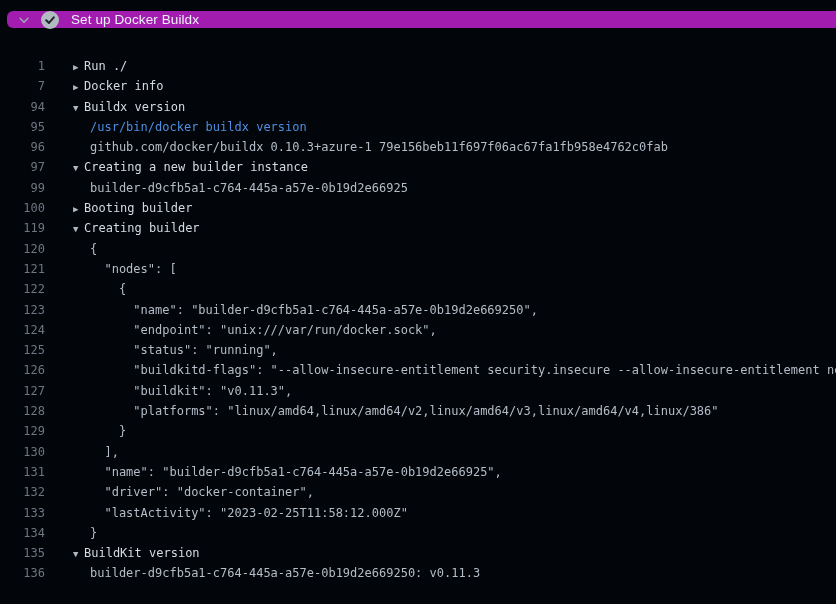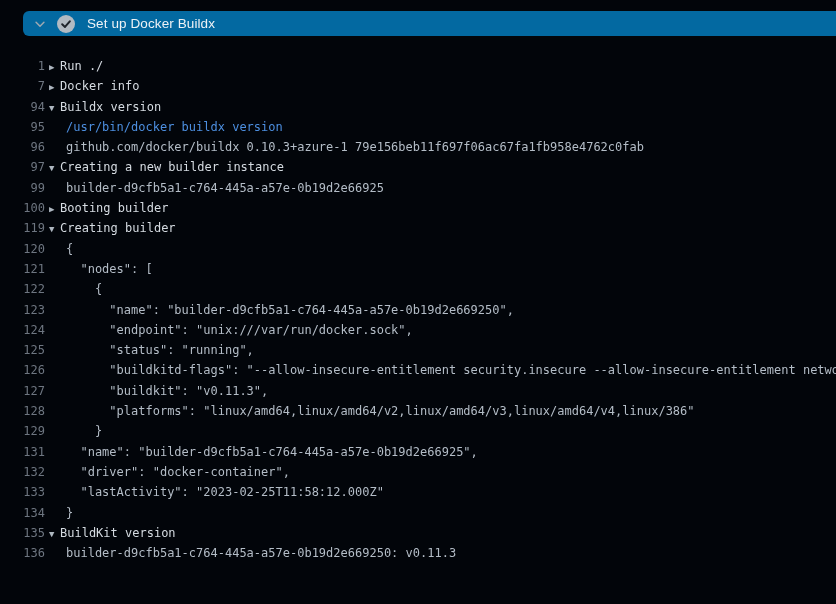--- a/index.html
+++ b/index.html
@@ -8,27 +8,26 @@
     background: #02050a;
     overflow: hidden;
     font-family: "Liberation Sans", sans-serif;
   }
   .page { width: 836px; height: 604px; position: relative; }
 
   
   .step-header {
     position: absolute;
     left: 7px; right: 0px; top: 11px;
-    height: 25px;
-    background: #0369a1;
+    height: 17px;
+    background: #a21caf;
     border-radius: 6px 0 0 6px;
     display: flex;
     align-items: center;
     cursor: pointer;
-    margin-left: 16px;
   }
   .chevron-box {
     width: 30px; height: 29px;
     display: flex; align-items: center; justify-content: center;
     margin-left: 2px;
   }
   .check-box {
     width: 18px; height: 18px;
     margin-left: 2px;
     display: flex; align-items: center; justify-content: center;
@@ -56,21 +55,21 @@
     white-space: pre;
   }
   .line-num {
     width: 45px;
     flex: 0 0 45px;
     text-align: right;
     color: #6e7681;
     cursor: pointer;
     user-select: none;
   }
-  .row-content { flex: 1; overflow: hidden; white-space: pre; }
+  .row-content { flex: 1; overflow: hidden; white-space: pre; margin-left: 24px; }
   .row-group .row-content { padding-left: 4px; color: #d5dbe1; cursor: pointer; }
   .row-out .row-content { padding-left: 21px; color: #b4bdc7; }
   .row-cmd .row-content { padding-left: 21px; color: #4d8fe0; }
   .arrow {
     display: inline-block;
     width: 11px;
     font-size: 9px;
     color: #aeb7c0;
     vertical-align: baseline;
   }
@@ -108,20 +107,21 @@
       <div class="log-row row-out"><span class="line-num">120</span><span class="row-content"><span>{</span></span></div>
       <div class="log-row row-out"><span class="line-num">121</span><span class="row-content"><span>  "nodes": [</span></span></div>
       <div class="log-row row-out"><span class="line-num">122</span><span class="row-content"><span>    {</span></span></div>
       <div class="log-row row-out"><span class="line-num">123</span><span class="row-content"><span>      "name": "builder-d9cfb5a1-c764-445a-a57e-0b19d2e669250",</span></span></div>
       <div class="log-row row-out"><span class="line-num">124</span><span class="row-content"><span>      "endpoint": "unix:///var/run/docker.sock",</span></span></div>
       <div class="log-row row-out"><span class="line-num">125</span><span class="row-content"><span>      "status": "running",</span></span></div>
       <div class="log-row row-out"><span class="line-num">126</span><span class="row-content"><span>      "buildkitd-flags": "--allow-insecure-entitlement security.insecure --allow-insecure-entitlement network.host",</span></span></div>
       <div class="log-row row-out"><span class="line-num">127</span><span class="row-content"><span>      "buildkit": "v0.11.3",</span></span></div>
       <div class="log-row row-out"><span class="line-num">128</span><span class="row-content"><span>      "platforms": "linux/amd64,linux/amd64/v2,linux/amd64/v3,linux/amd64/v4,linux/386"</span></span></div>
       <div class="log-row row-out"><span class="line-num">129</span><span class="row-content"><span>    }</span></span></div>
+      <div class="log-row row-out"><span class="line-num">130</span><span class="row-content"><span>  ],</span></span></div>
       <div class="log-row row-out"><span class="line-num">131</span><span class="row-content"><span>  "name": "builder-d9cfb5a1-c764-445a-a57e-0b19d2e66925",</span></span></div>
       <div class="log-row row-out"><span class="line-num">132</span><span class="row-content"><span>  "driver": "docker-container",</span></span></div>
       <div class="log-row row-out"><span class="line-num">133</span><span class="row-content"><span>  "lastActivity": "2023-02-25T11:58:12.000Z"</span></span></div>
       <div class="log-row row-out"><span class="line-num">134</span><span class="row-content"><span>}</span></span></div>
       <div class="log-row row-group"><span class="line-num">135</span><span class="row-content"><span class="arrow">▼</span><span>BuildKit version</span></span></div>
       <div class="log-row row-out"><span class="line-num">136</span><span class="row-content"><span>builder-d9cfb5a1-c764-445a-a57e-0b19d2e669250: v0.11.3</span></span></div>
     </div>
 
 </div>
 

